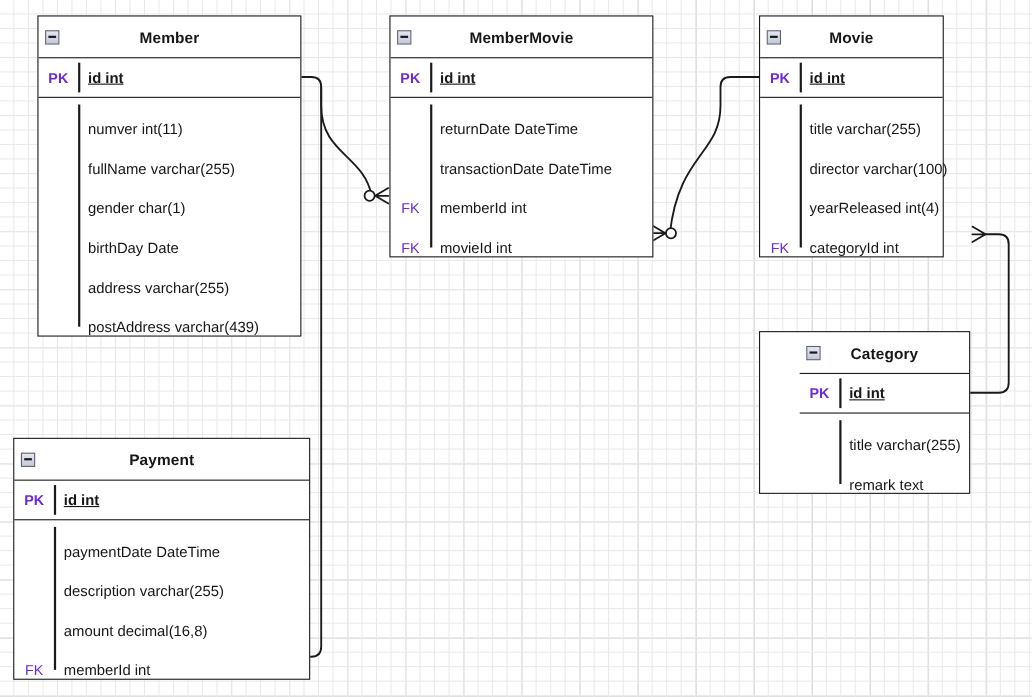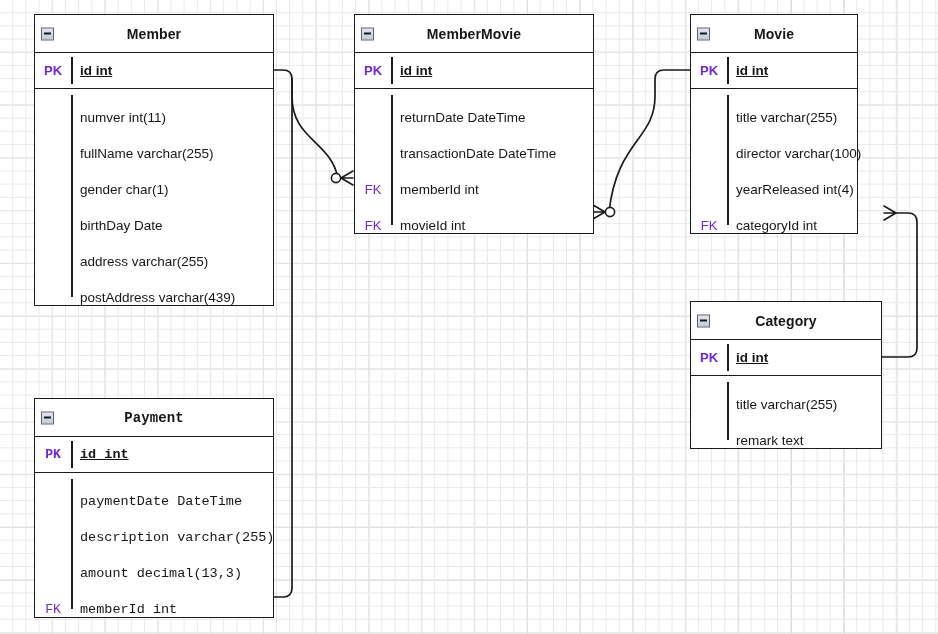--- a/index.html
+++ b/index.html
@@ -270,21 +270,21 @@
           <div class="field-row">
             <span class="key-cell"></span>
             <span class="name-cell">yearReleased int(4)</span>
           </div>
           <div class="field-row">
             <span class="key-cell">FK</span>
             <span class="name-cell">categoryId int</span>
           </div>
         </div>
       </div>
-      <div class="entity" style="left: 690px; top: 301px; width: 192px;">
+      <div class="entity" style="left: 690px; top: 301px; width: 192px; padding-left: 36px;">
         <div class="ent-title">
           <span class="collapse-icon">
             <i></i>
           </span>
           <span>Category</span>
         </div>
         <div class="pk-row">
           <span class="key-cell">PK</span>
           <span class="pk-divider"></span>
           <span class="name-cell">id int</span>
@@ -294,21 +294,21 @@
           <div class="field-row">
             <span class="key-cell"></span>
             <span class="name-cell">title varchar(255)</span>
           </div>
           <div class="field-row">
             <span class="key-cell"></span>
             <span class="name-cell">remark text</span>
           </div>
         </div>
       </div>
-      <div class="entity" style="left: 34px; top: 398px; width: 240px; font-family: Liberation Mono, monospace;">
+      <div class="entity" style="left: 12px; top: 398px; width: 270px;">
         <div class="ent-title">
           <span class="collapse-icon">
             <i></i>
           </span>
           <span>Payment</span>
         </div>
         <div class="pk-row">
           <span class="key-cell">PK</span>
           <span class="pk-divider"></span>
           <span class="name-cell">id int</span>
@@ -318,21 +318,21 @@
           <div class="field-row">
             <span class="key-cell"></span>
             <span class="name-cell">paymentDate DateTime</span>
           </div>
           <div class="field-row">
             <span class="key-cell"></span>
             <span class="name-cell">description varchar(255)</span>
           </div>
           <div class="field-row">
             <span class="key-cell"></span>
-            <span class="name-cell">amount decimal(13,3)</span>
+            <span class="name-cell">amount decimal(16,8)</span>
           </div>
           <div class="field-row">
             <span class="key-cell">FK</span>
             <span class="name-cell">memberId int</span>
           </div>
         </div>
       </div>
     </div>
 </div>
 

